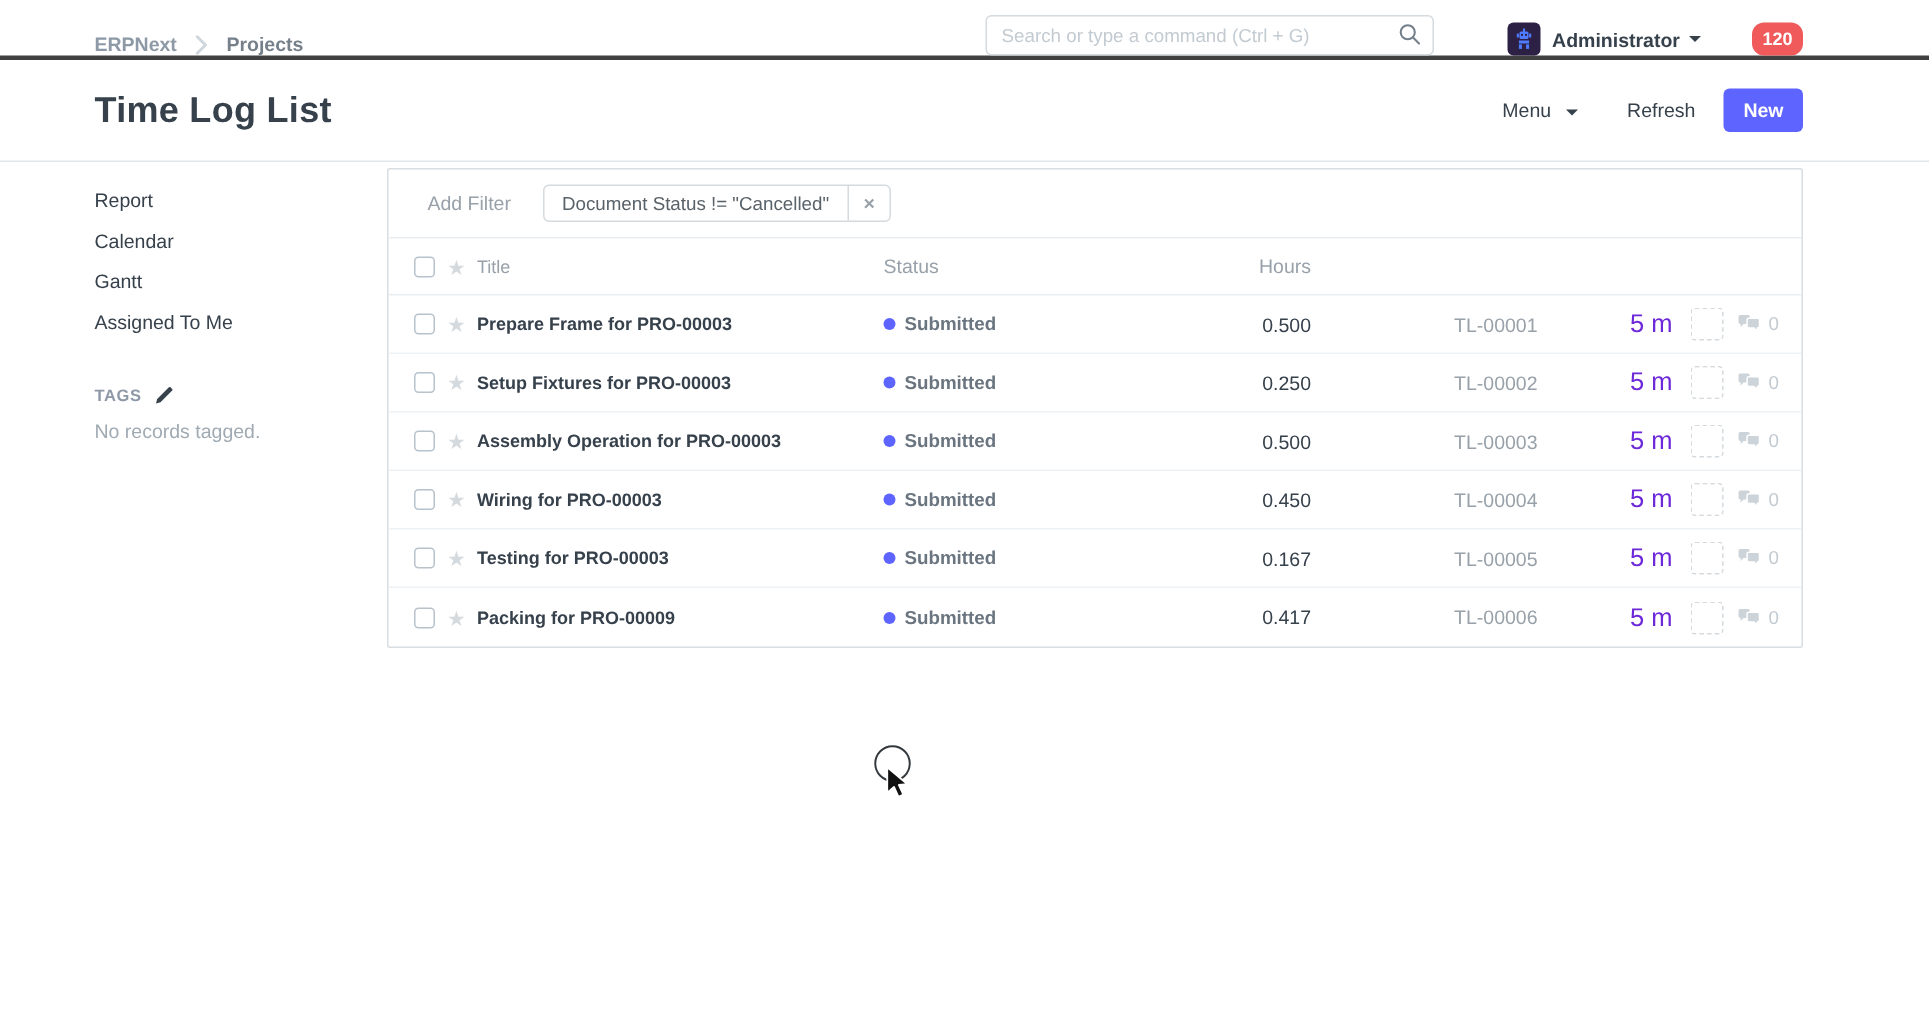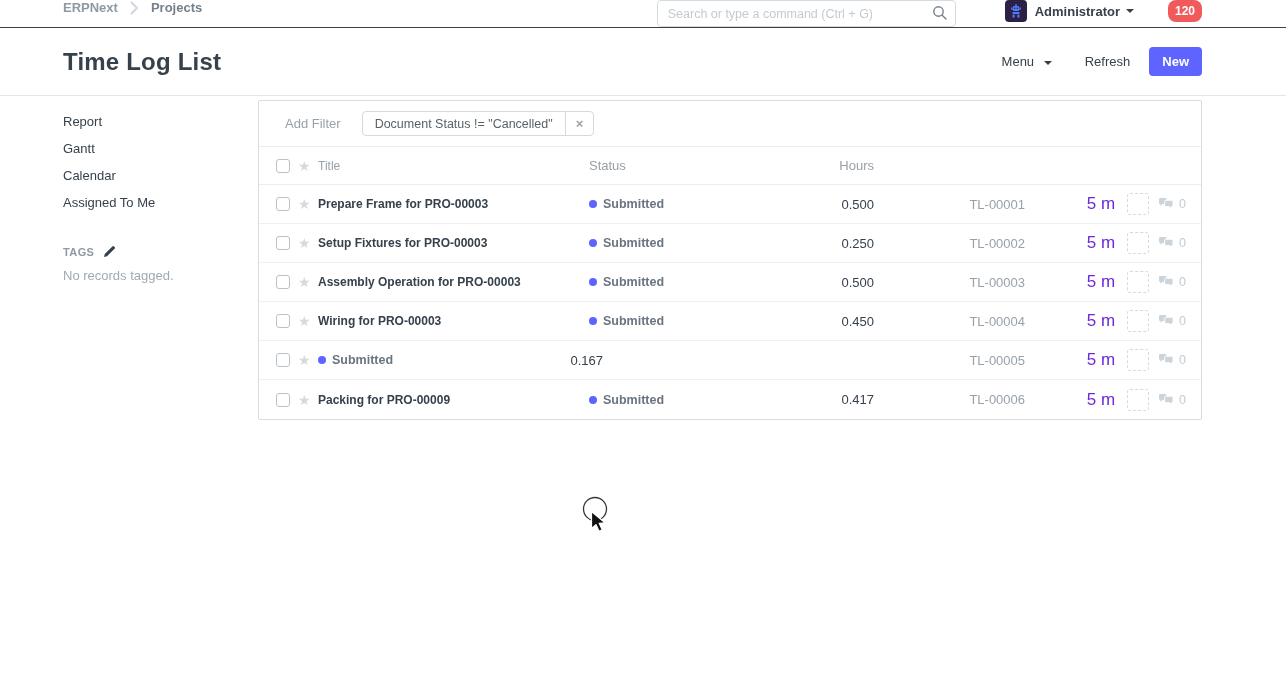--- a/index.html
+++ b/index.html
@@ -4,22 +4,22 @@
 <style>
   * { box-sizing: border-box; margin: 0; padding: 0; }
   html,body { width:1286px; height:684px; }
   body {
     font-family: "Liberation Sans", sans-serif;
     background:#fff; color:#36414c; position:relative; overflow:hidden;
     -webkit-font-smoothing:antialiased;
   }
   
   .navbar {
-    height:28px; display:flex; align-items:flex-start;
-    padding:0 84px 0 63px; border-bottom:1px solid #404040; background:#fff;
+    height:40px; display:flex; align-items:flex-end;
+    padding:0 84px 0 63px; border-bottom:3px solid #404040; background:#fff;
   }
   .brand-group { display:flex; align-items:center; gap:12px; }
   .brand { font-size:13px; font-weight:bold; color:#8d99a6; cursor:pointer; }
   .crumb-chev { color:#cfd6dc; display:flex; }
   .crumb { font-size:13px; font-weight:bold; color:#76808b; cursor:pointer; }
   .search-wrap { position:relative; margin-left:auto; width:299px; }
   .search-input {
     width:299px; height:27px; border:1px solid #d4dade; border-radius:4px;
     padding:0 30px 0 10px; font-size:12.5px; color:#36414c; outline:none;
     font-family:"Liberation Sans", sans-serif; background:#fff;
@@ -161,22 +161,22 @@
     </span>
     <span class="refresh-btn">Refresh</span>
     <button class="new-btn">New</button>
   </div>
 </div>
 
 <div class="content">
 
   <div class="sidebar">
     <div class="side-item">Report</div>
+    <div class="side-item">Calendar</div>
     <div class="side-item">Gantt</div>
-    <div class="side-item">Calendar</div>
     <div class="side-item">Assigned To Me</div>
     <div class="tags-head">
       <span class="tags-label">TAGS</span>
       <span class="pencil-icon">
         <svg width="13" height="13" viewBox="0 0 13 13">
             <path d="M1 12 L1.8 9 L9.6 1.2 Q10.1 0.7 10.7 1.2 L11.8 2.3 Q12.3 2.9 11.8 3.4 L4 11.2 L1 12 Z" fill="#36414c"></path>
           </svg>
       </span>
     </div>
     <div class="tags-empty">No records tagged.</div>
@@ -290,20 +290,21 @@
           <path d="M6.7 4.4 Q6.7 3.2 7.9 3.2 L13.8 3.2 Q15 3.2 15 4.4 L15 8.4 Q15 9.6 13.8 9.6 L13.6 9.6 L13.6 11.8 L11.3 9.6 L7.9 9.6 Q6.7 9.6 6.7 8.4 Z" fill="#ccd4da" stroke="#fff" stroke-width="1"></path>
         </svg>
         <span class="comment-count">0</span>
       </span>
     </span>
   </div>
 
   <div class="lrow">
     <span class="c-check"></span>
     <span class="c-star">★</span>
+    <span class="c-title">Testing for PRO-00003</span>
     <span class="c-status">
       <span class="status-dot"></span>
       <span class="status-text">Submitted</span>
     </span>
     <span class="c-hours">0.167</span>
     <span class="row-right">
       <span class="c-id">TL-00005</span>
       <span class="c-time">5 m</span>
       <span class="c-ph"></span>
       <span class="c-comment">

